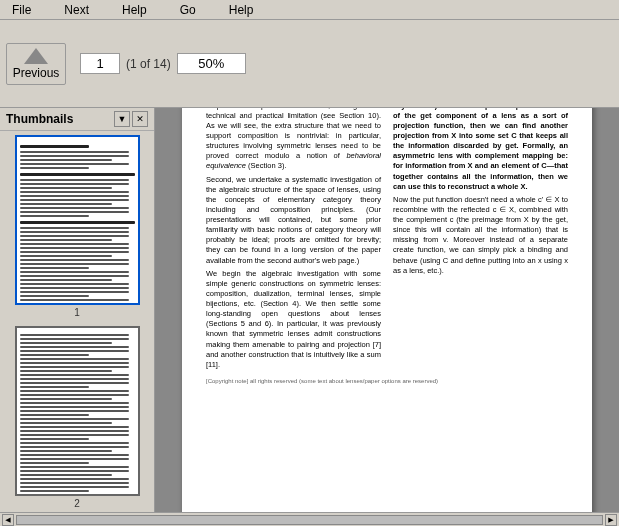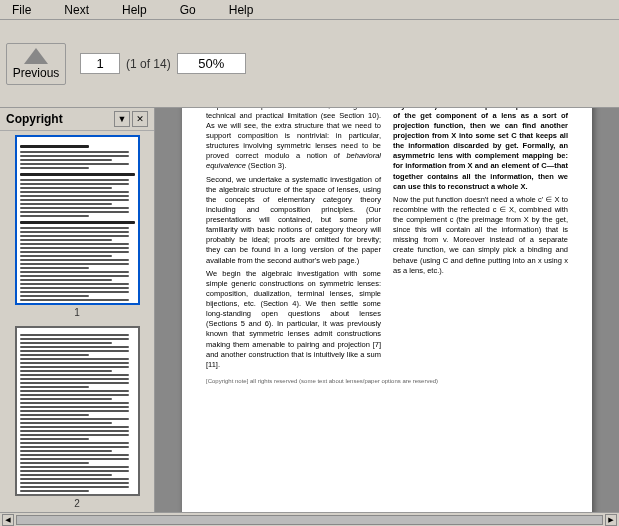--- a/index.html
+++ b/index.html
@@ -263,21 +263,21 @@
     <input class="page-input" type="text" value="1" style="">
     <span class="page-info">(1 of 14)</span>
     <input class="zoom-input" type="text" value="50%" style="">
   </div>
 </div>
 
 <div id="main-area">
 
   <div id="sidebar">
     <div id="sidebar-header">
-      <span id="sidebar-title">Copyright</span>
+      <span id="sidebar-title">Thumbnails</span>
       <div id="sidebar-controls">
         <div class="sidebar-btn">▼</div>
         <div class="sidebar-btn">✕</div>
       </div>
     </div>
     <div id="thumbnail-area">
 
       <div class="thumbnail-item selected">
         <div class="thumbnail-img">
           <div class="thumb-lines">

